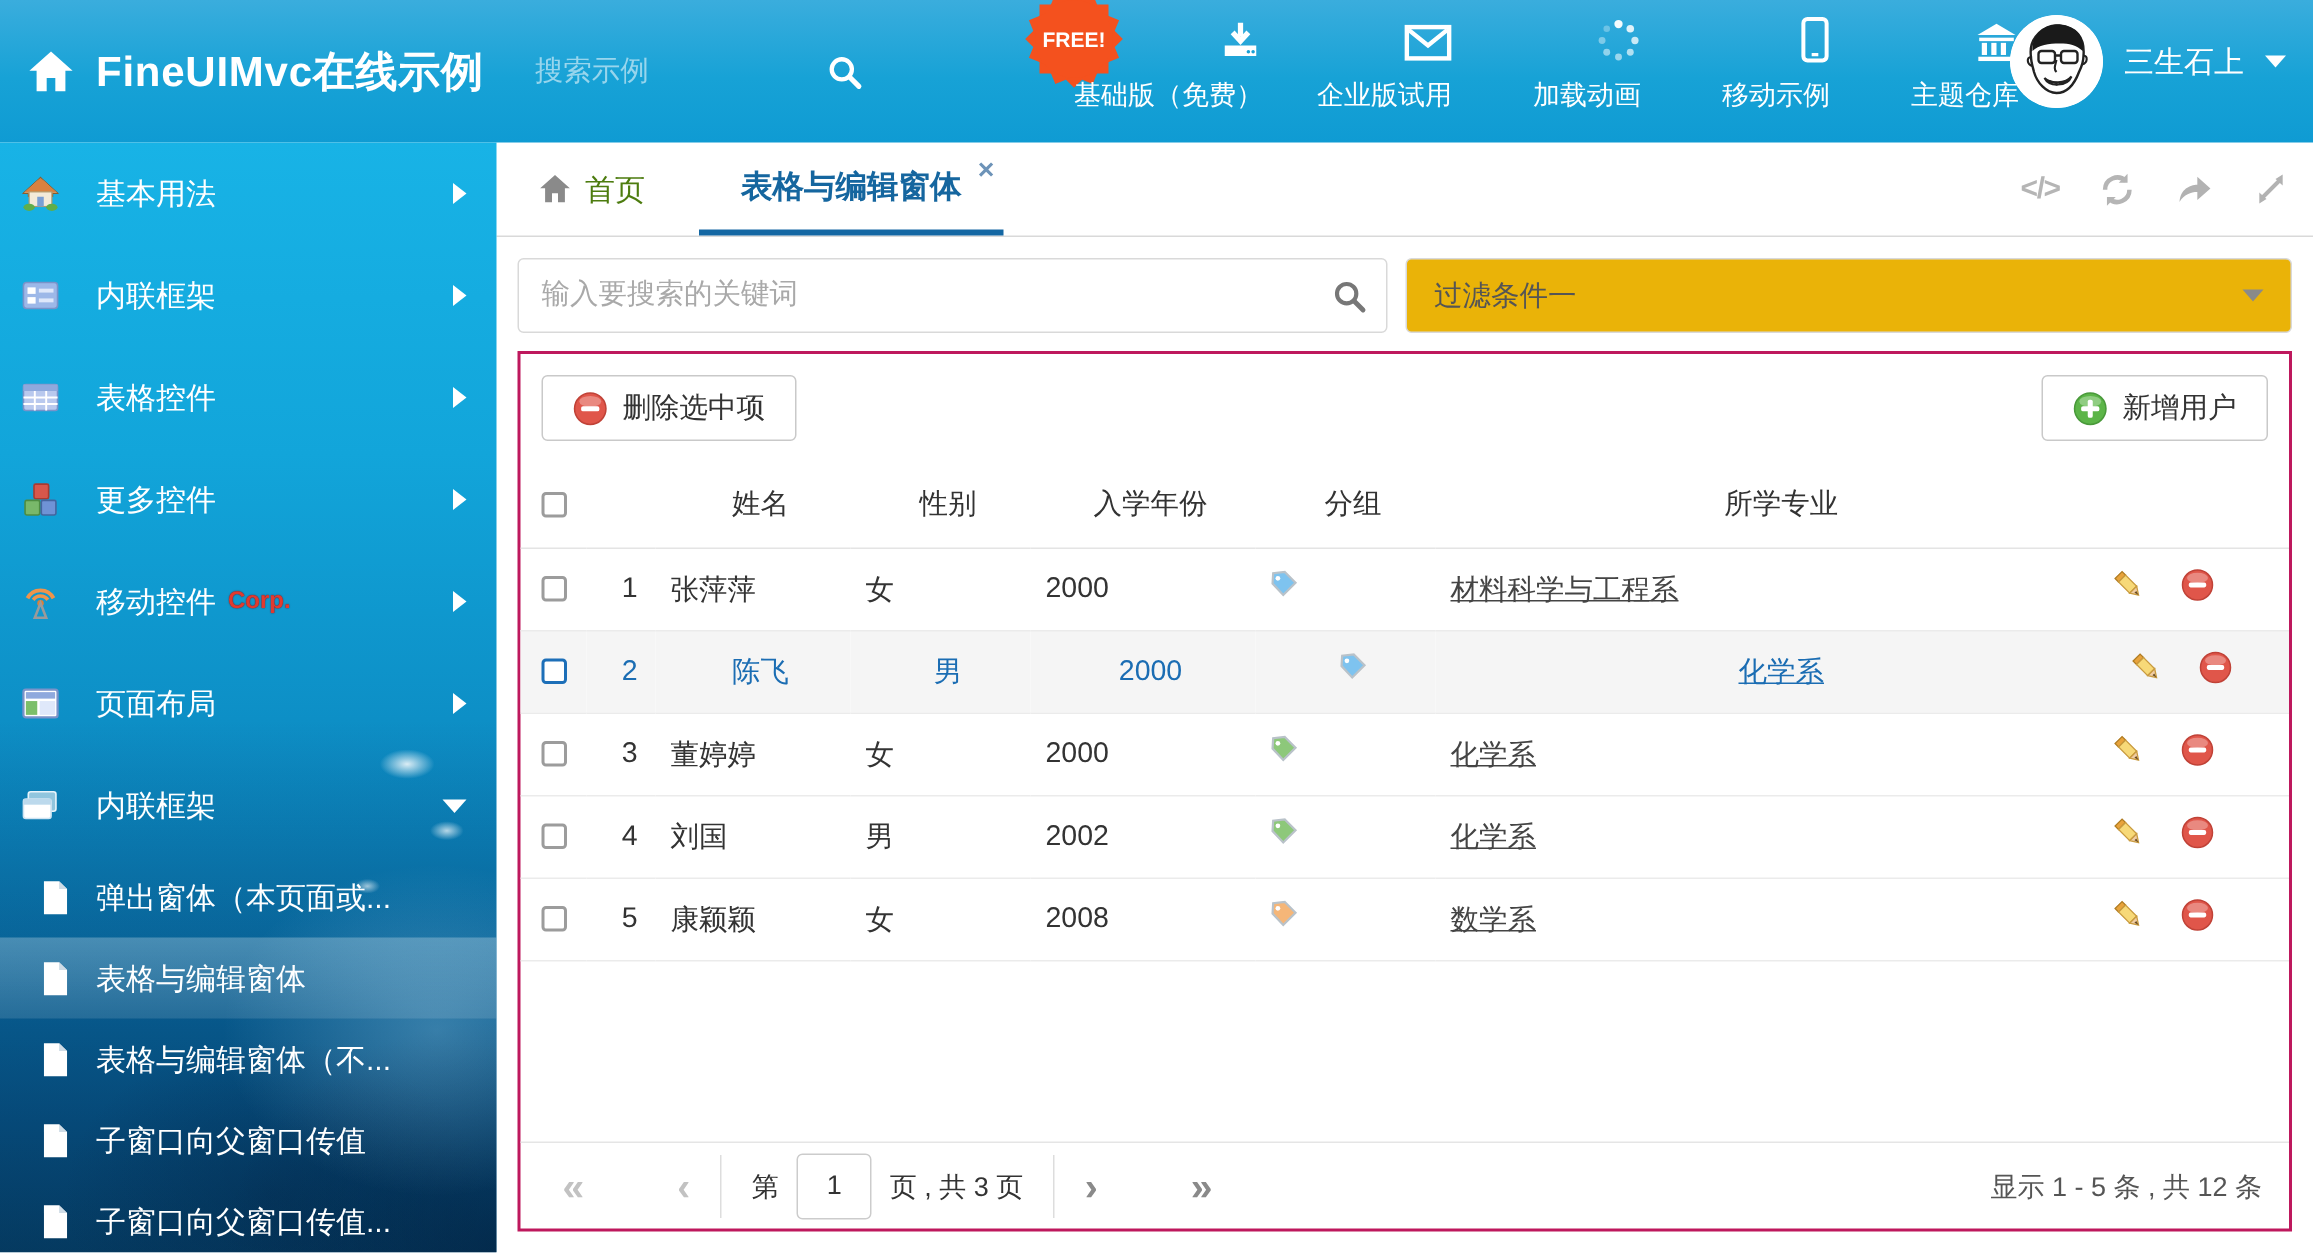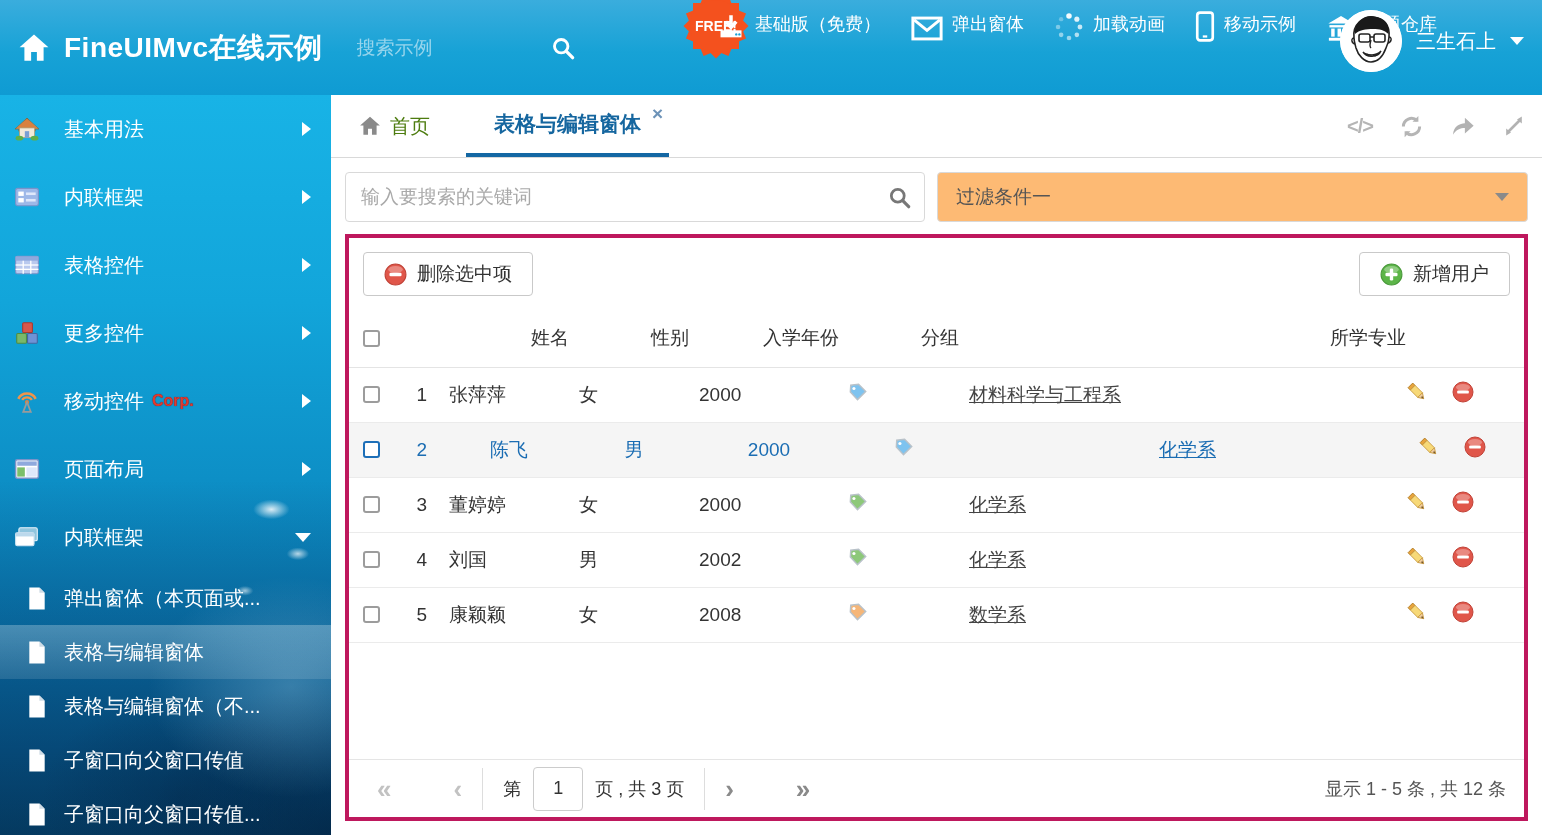--- a/index.html
+++ b/index.html
@@ -15,21 +15,21 @@
   .h-search { margin-left:34px; width:150px; }
   .h-search input { width:100%; background:transparent; border:none; outline:none; color:#fff; font-size:19px; font-family:inherit; }
   .h-search input::placeholder { color:rgba(255,255,255,.55); }
   .h-mag { margin-left:44px; display:flex; }
   .free-badge { position:absolute; left:684px; top:-6px; width:64px; height:64px; }
   .free-badge i { position:absolute; left:9px; top:9px; width:46px; height:46px; background:#f4511e; }
   .free-badge i.b2 { transform:rotate(22.5deg); } .free-badge i.b3 { transform:rotate(45deg); } .free-badge i.b4 { transform:rotate(67.5deg); }
   .free-badge span { position:absolute; left:6px; top:6px; width:52px; height:52px; background:#f4511e; border-radius:50%;
                      display:flex; align-items:center; justify-content:center; font-size:14px; font-weight:bold; }
   .h-nav { position:absolute; left:716px; top:12px; display:flex; gap:30px; }
-  .nav-item { display:flex; flex-direction:row; align-items:flex-start; gap:9px; min-width:96px; cursor:pointer; }
+  .nav-item { display:flex; flex-direction:column; align-items:flex-end; gap:9px; min-width:96px; cursor:pointer; }
   .nav-item .ni { height:30px; display:flex; align-items:flex-end; }
   .nav-item .nl { font-size:18px; white-space:nowrap; }
   .h-user { position:absolute; right:18px; top:10px; display:flex; align-items:center; gap:14px; cursor:pointer; }
   .avatar { width:62px; height:62px; border-radius:50%; background:#fff; overflow:hidden; display:flex; }
   .h-user .un { font-size:20px; }
   .caret { width:0; height:0; border-left:7px solid transparent; border-right:7px solid transparent; border-top:8px solid #fff; }
 
   
   .body-row { flex:1; display:flex; min-height:0; }
 
@@ -67,31 +67,31 @@
   .tab-tools { margin-left:auto; display:flex; align-items:center; gap:26px; }
   .tool-ic { display:flex; align-items:center; color:#b5b5b5; cursor:pointer; }
   .tool-code { font-size:20px; font-weight:bold; letter-spacing:-1px; color:#b5b5b5; }
 
   .content { flex:1; display:flex; flex-direction:column; padding:14px; min-height:0; }
   .filters { flex:0 0 50px; display:flex; gap:12px; }
   .search-box { flex:0 0 580px; position:relative; border:1px solid #d9d9d9; border-radius:4px; background:#fff; }
   .search-box input { width:100%; height:100%; border:none; outline:none; padding:0 46px 0 15px; font-size:19px; color:#555; font-family:inherit; background:transparent; }
   .search-box input::placeholder { color:#a9a9a9; }
   .search-box .mag { position:absolute; right:13px; top:13px; }
-  .filter-box { flex:1; border:1px solid #d9d9d9; border-radius:4px; display:flex; align-items:center; padding:0 18px; font-size:19px; color:#555; cursor:pointer; background:#fdba74; }
+  .filter-box { flex:1; border:1px solid #d9d9d9; border-radius:4px; display:flex; align-items:center; padding:0 18px; font-size:19px; color:#555; cursor:pointer; background:#eab308; }
   .caret-g { margin-left:auto; width:0; height:0; border-left:7px solid transparent; border-right:7px solid transparent; border-top:8px solid #8a8a8a; }
 
-  .grid-panel { margin-top:12px; flex:1; border:4px solid #be185d; display:flex; flex-direction:column; min-height:0; }
+  .grid-panel { margin-top:12px; flex:1; border:2px solid #be185d; display:flex; flex-direction:column; min-height:0; }
   .grid-toolbar { flex:0 0 auto; padding:14px; display:flex; align-items:center; }
   .btn { height:44px; border:1px solid #c9c9c9; border-radius:4px; background:#fff; display:flex; align-items:center; gap:10px; padding:0 20px; font-size:19px; color:#333; cursor:pointer; }
   .btn .bi { display:flex; }
   .gt-spacer { flex:1; }
 
   table.grid { width:100%; border-collapse:collapse; table-layout:fixed; }
-  .grid th { height:57px; border-bottom:1px solid #e4e4e4; font-weight:normal; text-align:right; color:#333; font-size:19px; padding:0; }
+  .grid th { height:57px; border-bottom:1px solid #e4e4e4; font-weight:normal; text-align:center; color:#333; font-size:19px; padding:0; }
   .grid td { height:55px; border-bottom:1px solid #ebebeb; color:#333; font-size:19px; padding:0; }
   .grid .c-cb { text-align:center; }
   .grid .c-num { text-align:right; padding-right:12px; }
   .grid .c-pad { padding-left:10px; }
   .cb { width:17px; height:17px; border:2px solid #9c9c9c; border-radius:3px; margin:0 auto; background:#fff; cursor:pointer; }
   tr.selected td { color:#1b6db3; background:#f5f5f5;text-align:center; }
   tr.selected .cb { border-color:#1d6fb8; }
   a.major { color:#444; text-decoration:underline; cursor:pointer; }
   tr.selected a.major { color:#1b6db3; }
   .tag { display:inline-flex; margin-left:8px; }
@@ -275,21 +275,21 @@
             </svg>
           </span>
         <span class="nl">基础版（免费）</span>
       </div>
       <div class="nav-item">
         <span class="ni">
             <svg width="32" height="27" viewBox="0 0 26 22">
               <use href="#i-envelope"></use>
             </svg>
           </span>
-        <span class="nl">弹出窗体</span>
+        <span class="nl">企业版试用</span>
       </div>
       <div class="nav-item">
         <span class="ni">
             <svg width="30" height="30" viewBox="0 0 26 26">
               <use href="#i-spinner"></use>
             </svg>
           </span>
         <span class="nl">加载动画</span>
       </div>
       <div class="nav-item">

